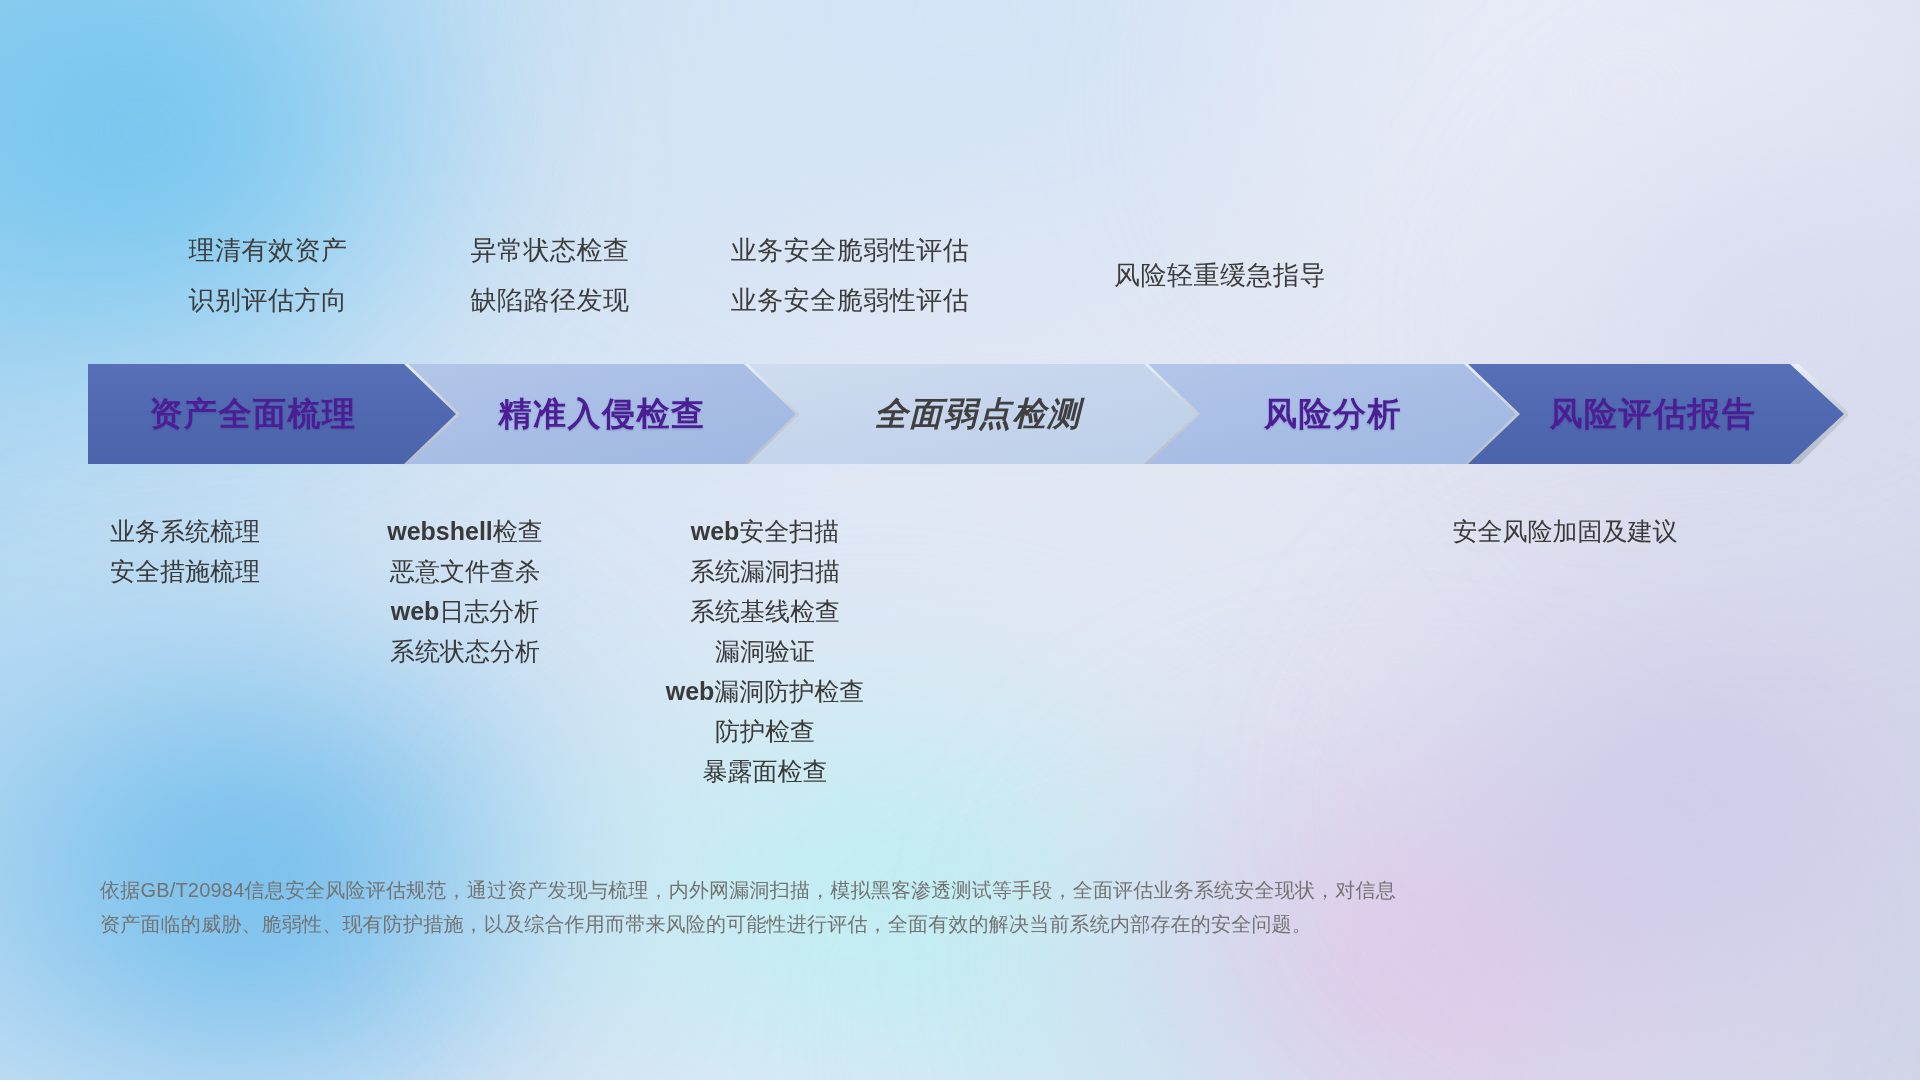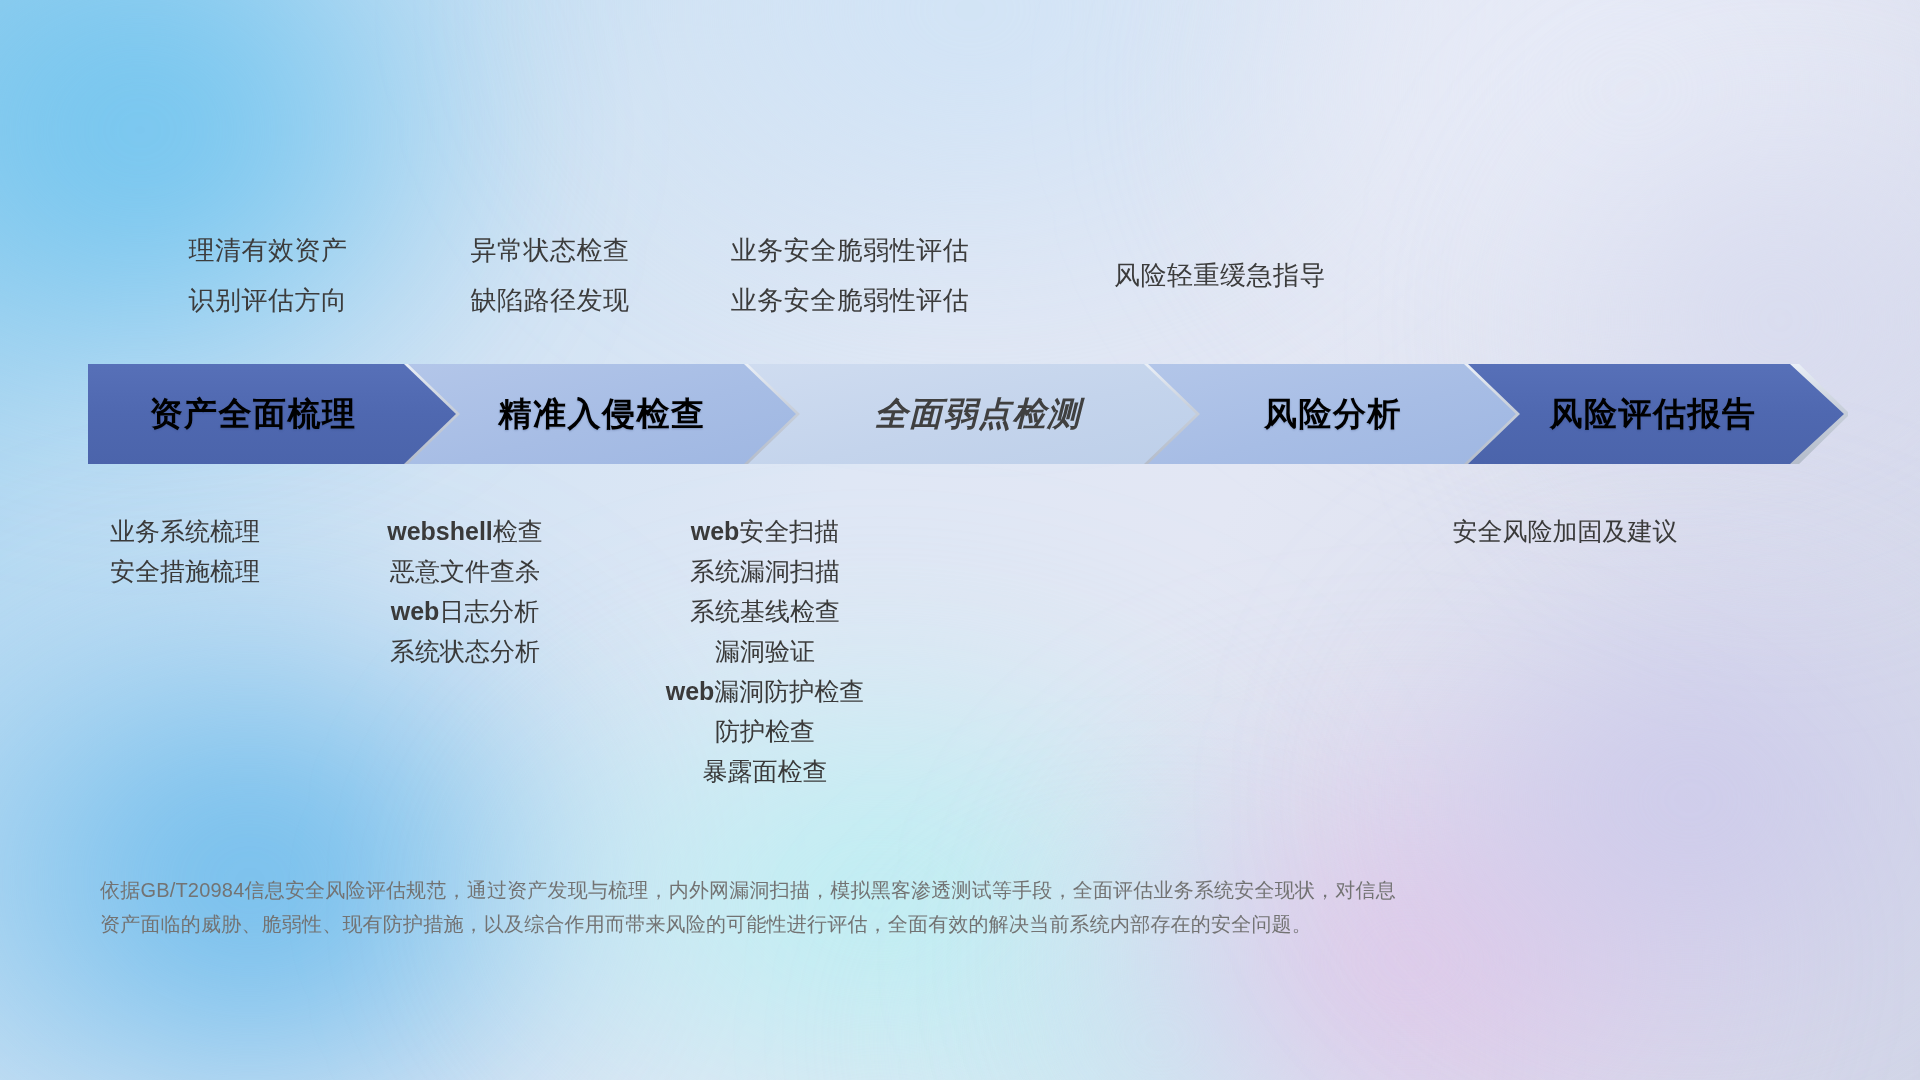--- a/index.html
+++ b/index.html
@@ -58,21 +58,21 @@
 
   
   #band{position:absolute;left:88px;top:364px;width:1760px;height:100px;}
   #band svg{display:block;}
 
   .chev-label{
     position:absolute;top:0;height:100px;line-height:100px;
     font-size:33px;font-weight:bold;white-space:nowrap;
     letter-spacing:1.5px;text-align:center;
   }
-  .lbl-white{color:#000000;text-shadow:0 1px 2px rgba(40,60,110,.28);}
+  .lbl-white{color:#4c1d95;text-shadow:0 1px 2px rgba(40,60,110,.28);}
   .lbl-blue{color:#404040;font-style:italic;}
 
   .list-line{
     font-size:25px;color:#3a3a3a;line-height:40px;white-space:nowrap;
   }
   .list-line b{font-weight:bold;}
 
   
   #footer{
     position:absolute;left:100px;top:873px;width:1720px;

